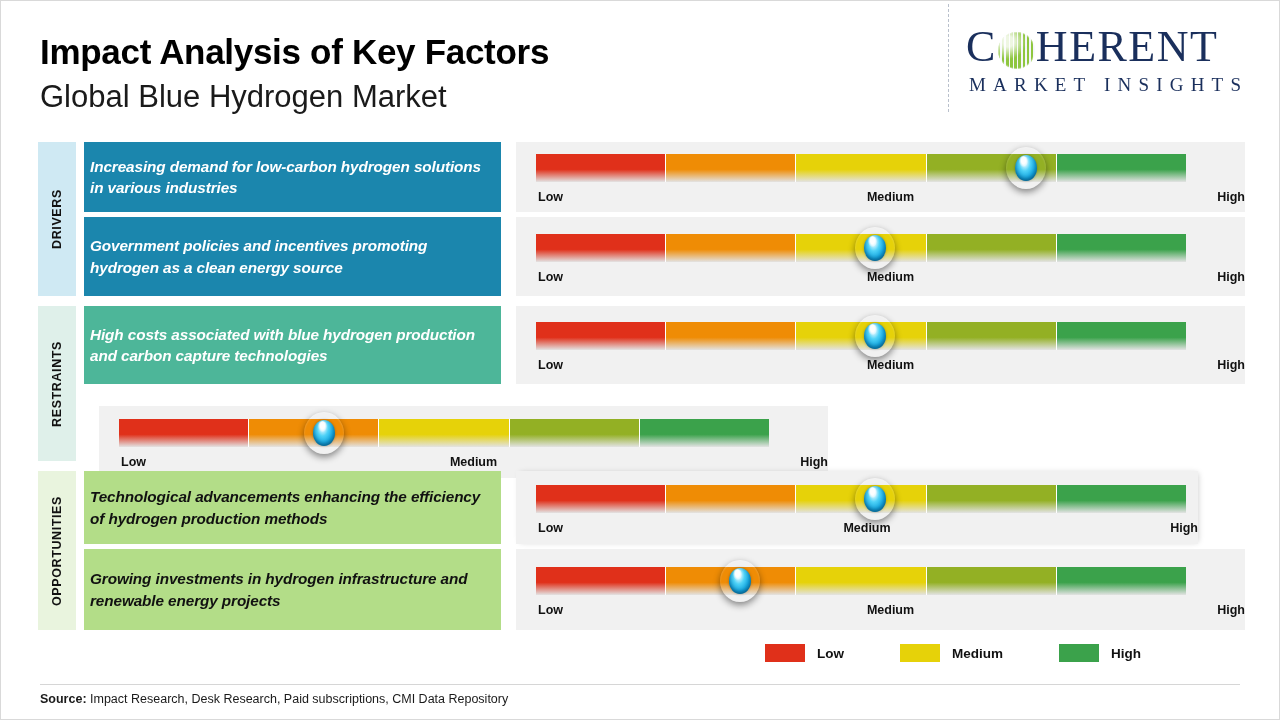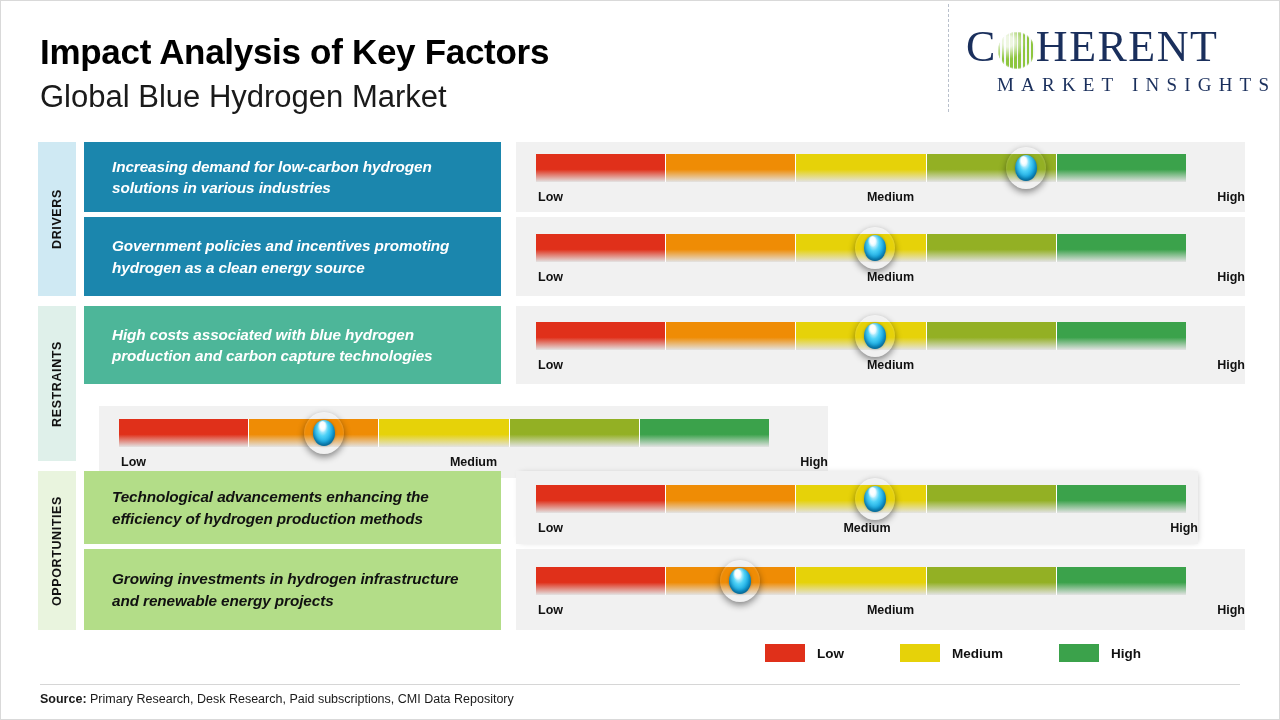--- a/index.html
+++ b/index.html
@@ -47,21 +47,21 @@
       radial-gradient(circle at 28% 26%, rgba(255,255,255,.85) 0 14%, rgba(255,255,255,0) 46%),
       repeating-linear-gradient(90deg, #8ec63f 0 2.4px, rgba(255,255,255,.95) 2.4px 4.1px),
       repeating-linear-gradient(0deg, #2b4f9e 0 2.4px, rgba(255,255,255,.0) 2.4px 4.1px),
       radial-gradient(circle at 50% 50%, #b0484f 0 54%, #2b4f9e 55% 100%);
     box-shadow: inset 0 0 0 1px rgba(255,255,255,.35);
     overflow: hidden;
   }
   #logo-sub {
     font-family: "Liberation Serif", serif;
     font-size: 19px; color: #1a2f5c; letter-spacing: 7.2px;
-    margin-top: 2px; padding-left: 3px; white-space: nowrap; margin-left: 28px;
+    margin-top: 2px; padding-left: 3px; white-space: nowrap;
   }
 
   
   #matrix { position: absolute; left: 0; top: 142px; width: 1280px; }
   .band { position: relative; }
 
   .cat-col {
     position: absolute; left: 38px; width: 38px;
     display: flex; align-items: center; justify-content: center;
   }
@@ -71,21 +71,21 @@
     letter-spacing: 0.6px;
   }
 
   .rows-col { position: absolute; left: 84px; top: 0; width: 1196px; }
 
   .row { position: relative; display: flex; align-items: stretch; }
 
   .factor-card {
     width: 417px; flex: 0 0 417px;
     display: flex; align-items: center;
-    padding: 8px 14px 8px 28px;
+    padding: 8px 14px 8px 6px;
   }
   .factor-text {
     font-size: 15.3px; font-style: italic; font-weight: bold;
     line-height: 21.5px; letter-spacing: -0.1px;
   }
 
   
   .theme-drivers .factor-card       { background: #1b86ad; }
   .theme-drivers .factor-text       { color: #ffffff; }
   .theme-restraints .factor-card    { background: #4db699; }
@@ -393,17 +393,17 @@
         <div class="legend-text">Medium</div>
       </div>
       <div class="legend-item">
         <div class="legend-swatch" style="background: rgb(59, 162, 75);"></div>
         <div class="legend-text">High</div>
       </div>
     </div>
 
   <div id="footer-rule"></div>
   <div id="source">
-    <span class="lbl">Source:</span><span> Primary Research, Desk Research, Paid subscriptions, CMI Data Repository</span>
+    <span class="lbl">Source:</span><span> Impact Research, Desk Research, Paid subscriptions, CMI Data Repository</span>
   </div>
 
   <div id="border-frame"></div>
 </div>
 
 </body></html>

